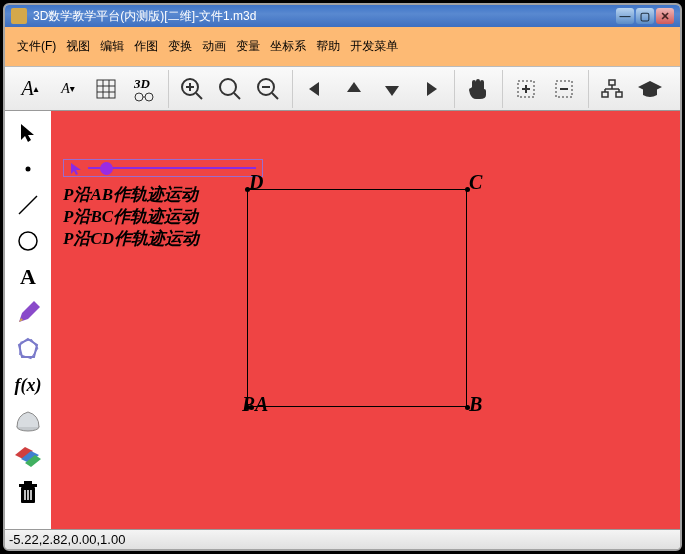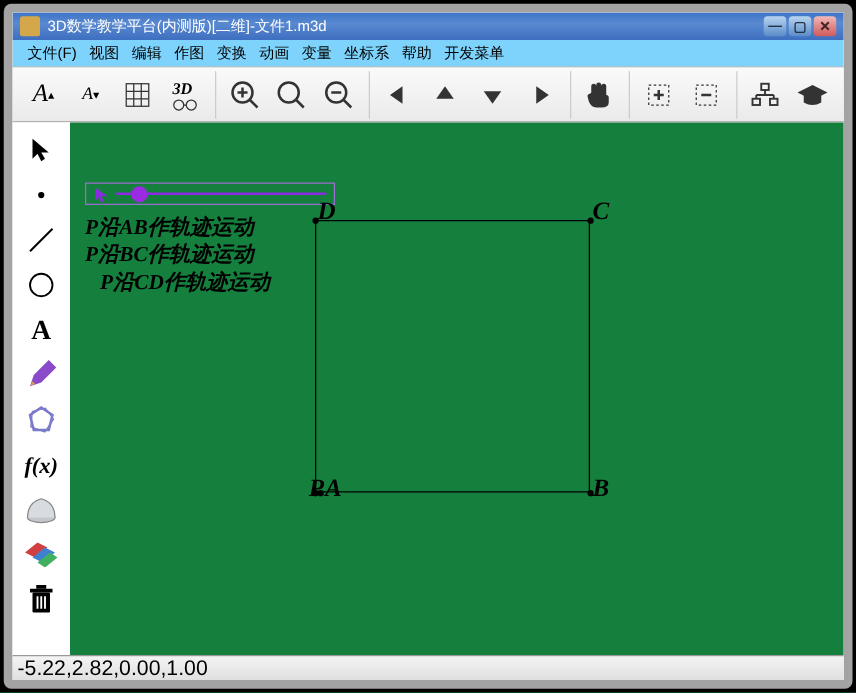--- a/index.html
+++ b/index.html
@@ -1,43 +1,43 @@
 <!DOCTYPE html>
 <html><head>
 <meta charset="utf-8">
 <style>
 *{margin:0;padding:0;box-sizing:border-box;font-family:"Microsoft YaHei",SimSun,sans-serif}
 body{background:#000;width:685px;height:554px;position:relative;overflow:hidden}
-.window{position:absolute;left:3px;top:3px;right:3px;bottom:3px;background:#fff;border:7px solid #a3a3a3;border-radius:6px;overflow:hidden;display:flex;flex-direction:column}
+.window{position:absolute;left:3px;top:3px;right:3px;bottom:3px;background:#fff;border:2px solid #a3a3a3;border-radius:6px;overflow:hidden;display:flex;flex-direction:column}
 .titlebar{height:22px;background:linear-gradient(#3e74c8,#5989d0 40%,#3e6fc0);display:flex;align-items:center;padding:0 6px;color:#fff;font-size:12px}
 .titlebar .appicon{width:16px;height:16px;background:#d4a84a;margin-right:6px;border-radius:2px}
 .titlebar .title{flex:1}
 .winbtns{display:flex;gap:2px}
 .winbtn{width:18px;height:16px;border-radius:3px;display:flex;align-items:center;justify-content:center;font-size:11px;font-weight:bold;cursor:pointer}
 .min{background:linear-gradient(#b8d4f0,#5a8cc8);color:#234}
 .max{background:linear-gradient(#b8d4f0,#5a8cc8);color:#234}
 .cls{background:linear-gradient(#f0b8b8,#d05a5a);color:#422}
-.menubar{height:22px;background:#7dd3fc;display:flex;align-items:center;padding:0 8px;gap:2px;font-size:12px;border-bottom:1px solid #bbb}
+.menubar{height:40px;background:#fdba74;display:flex;align-items:center;padding:0 8px;gap:2px;font-size:12px;border-bottom:1px solid #bbb}
 .menuitem{padding:2px 4px;cursor:pointer;color:#000}
 .toolbar{height:44px;background:linear-gradient(#fafafa,#eaeaea);border-bottom:1px solid #999;display:flex;align-items:center;padding:0 6px;gap:0}
 .tbtn{width:38px;height:38px;display:flex;align-items:center;justify-content:center;cursor:pointer;border:1px solid transparent}
 .tsep{width:6px;height:38px;border-right:1px solid #ccc;margin-right:4px}
 .workarea{flex:1;display:flex;background:#fff;position:relative}
 .sidebar{width:46px;background:#fff;display:flex;flex-direction:column;align-items:center;padding-top:8px;gap:8px}
 .sbtn{width:34px;height:28px;display:flex;align-items:center;justify-content:center;cursor:pointer}
-.canvas{flex:1;position:relative;background:#15803d}
+.canvas{flex:1;position:relative;background:#ef4444}
 .slider-widget{position:absolute;left:12px;top:48px;width:200px;height:18px;border:1px solid #9a6dd0;display:flex;align-items:center;padding:0 6px}
 .slider-cursor{position:absolute;left:6px;top:2px}
 .slider-track{height:2px;background:#8a2be2;flex:1;margin-left:18px}
 .slider-handle{position:absolute;left:36px;top:2px;width:13px;height:13px;background:#9a2be2;border-radius:50%}
 .textline{position:absolute;font-size:17px;font-style:italic;font-family:"Times New Roman","KaiTi",serif;font-weight:bold;color:#000}
 .rect{position:absolute;left:196px;top:78px;width:220px;height:218px;border:1.5px solid #000}
 .ptlabel{position:absolute;font-style:italic;font-weight:bold;font-size:20px;font-family:"Times New Roman",serif}
 .pt{position:absolute;width:5px;height:5px;background:#000;border-radius:50%}
-.statusbar{height:20px;background:linear-gradient(#f4f4f4,#e0e0e0);border-top:1px solid #999;display:flex;align-items:center;font-size:17px;padding:0 4px}
+.statusbar{height:20px;background:linear-gradient(#f4f4f4,#e0e0e0);border-top:1px solid #999;display:flex;align-items:center;font-size:13px;padding:0 4px}
 .statusbar .coords{flex:0 0 auto}
 .statusbar .gap{flex:1}
 .statusbar .hint{color:#333;white-space:nowrap;overflow:hidden}
 
 svg{display:block}
 </style>
 </head>
 <body>
 
 <div class="window">
@@ -262,21 +262,21 @@
       <div class="slider-widget">
         <svg class="slider-cursor" width="14" height="14">
             <polygon points="1,1 1,12 4,9 6,13 8,12 6,8 11,8" fill="#8a2be2"></polygon>
           </svg>
         <div class="slider-track"></div>
         <div class="slider-handle"></div>
       </div>
 
       <div class="textline" style="left:12px;top:72px">P沿AB作轨迹运动</div>
       <div class="textline" style="left:12px;top:94px">P沿BC作轨迹运动</div>
-      <div class="textline" style="left:24px;top:116px">P沿CD作轨迹运动</div>
+      <div class="textline" style="left:12px;top:116px">P沿CD作轨迹运动</div>
 
       <div class="rect"></div>
       <div class="pt" style="left:194px;top:76px"></div>
       <div class="pt" style="left:414px;top:76px"></div>
       <div class="pt" style="left:194px;top:294px"></div>
       <div class="pt" style="left:414px;top:294px"></div>
       <div class="pt" style="left:198px;top:294px"></div>
 
       <div class="ptlabel" style="left:198px;top:60px">D</div>
       <div class="ptlabel" style="left:418px;top:60px">C</div>

